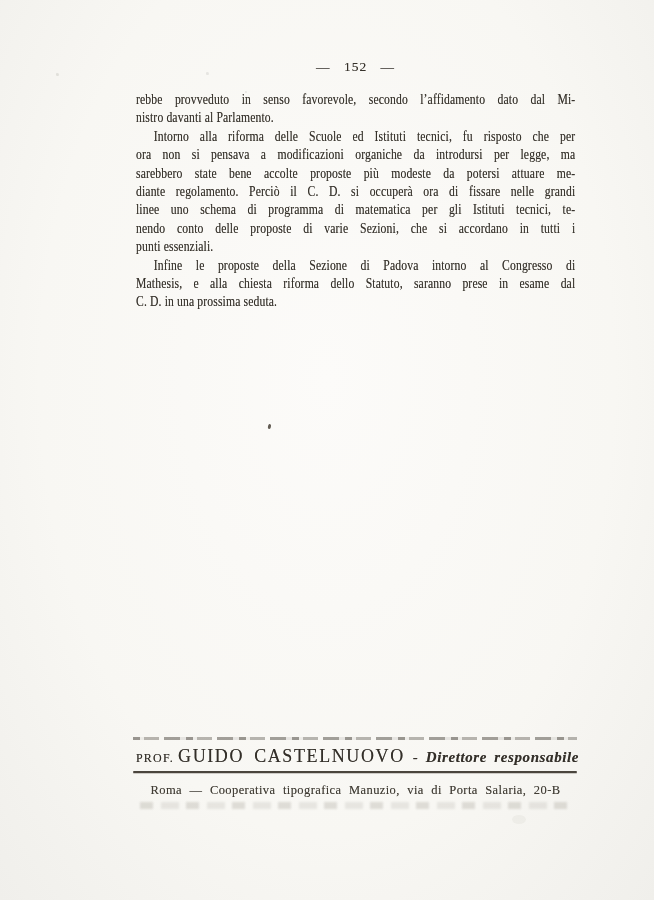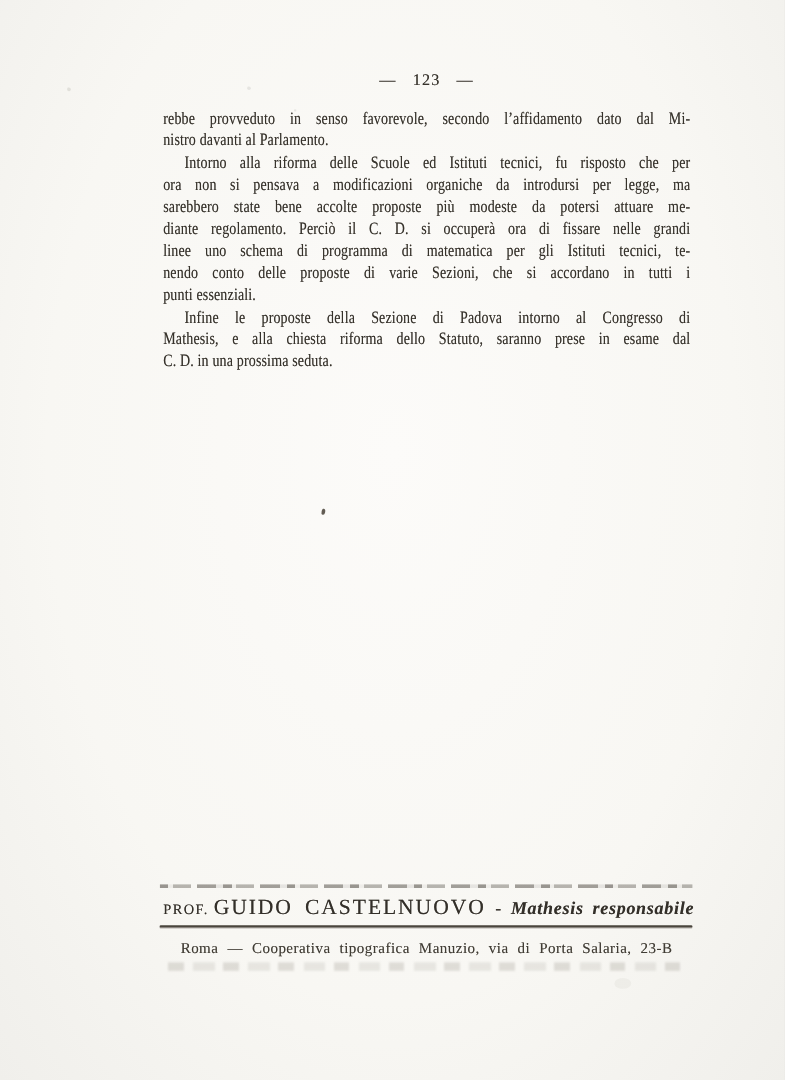--- a/index.html
+++ b/index.html
@@ -81,21 +81,21 @@
   .speck-b{top:73px;left:56px;width:3px;height:3px;opacity:.14;}
   .speck-c{top:72px;left:206px;width:3px;height:3px;opacity:.12;}
   .speck-d{top:815px;left:512px;width:14px;height:9px;opacity:.05;border-radius:50%;}
   .speck-e{top:91px;left:245px;width:2px;height:2px;opacity:.12;}
 </style>
 </head>
 <body>
 
 <div class="page">
 
-  <div class="running-head">— 123 —</div>
+  <div class="running-head">— 152 —</div>
 
   <div class="body-block">
       <div class="body-line">rebbe provveduto in senso favorevole, secondo l’affidamento dato dal Mi-</div>
       <div class="body-line para-end">nistro davanti al Parlamento.</div>
       <div class="body-line indented">Intorno alla riforma delle Scuole ed Istituti tecnici, fu risposto che per</div>
       <div class="body-line">ora non si pensava a modificazioni organiche da introdursi per legge, ma</div>
       <div class="body-line">sarebbero state bene accolte proposte più modeste da potersi attuare me-</div>
       <div class="body-line">diante regolamento. Perciò il C. D. si occuperà ora di fissare nelle grandi</div>
       <div class="body-line">linee uno schema di programma di matematica per gli Istituti tecnici, te-</div>
       <div class="body-line">nendo conto delle proposte di varie Sezioni, che si accordano in tutti i</div>
@@ -104,26 +104,26 @@
       <div class="body-line">Mathesis, e alla chiesta riforma dello Statuto, saranno prese in esame dal</div>
       <div class="body-line para-end">C. D. in una prossima seduta.</div>
     </div>
 
   <div class="worn-rule"></div>
 
   <div class="director-line">
     <span class="director-prefix">Prof.</span>
     <span class="director-name">GUIDO CASTELNUOVO</span>
     <span class="director-sep">-</span>
-    <span class="director-role">Mathesis responsabile</span>
+    <span class="director-role">Direttore responsabile</span>
   </div>
 
   <div class="footer-rule"></div>
 
-  <div class="imprint-line">Roma — Cooperativa tipografica Manuzio, via di Porta Salaria, 23-B</div>
+  <div class="imprint-line">Roma — Cooperativa tipografica Manuzio, via di Porta Salaria, 20-B</div>
 
   <div class="ghost-line"></div>
 
   <div class="speck speck-a"></div>
   <div class="speck speck-b"></div>
   <div class="speck speck-c"></div>
   <div class="speck speck-d"></div>
   <div class="speck speck-e"></div>
 
 </div>

